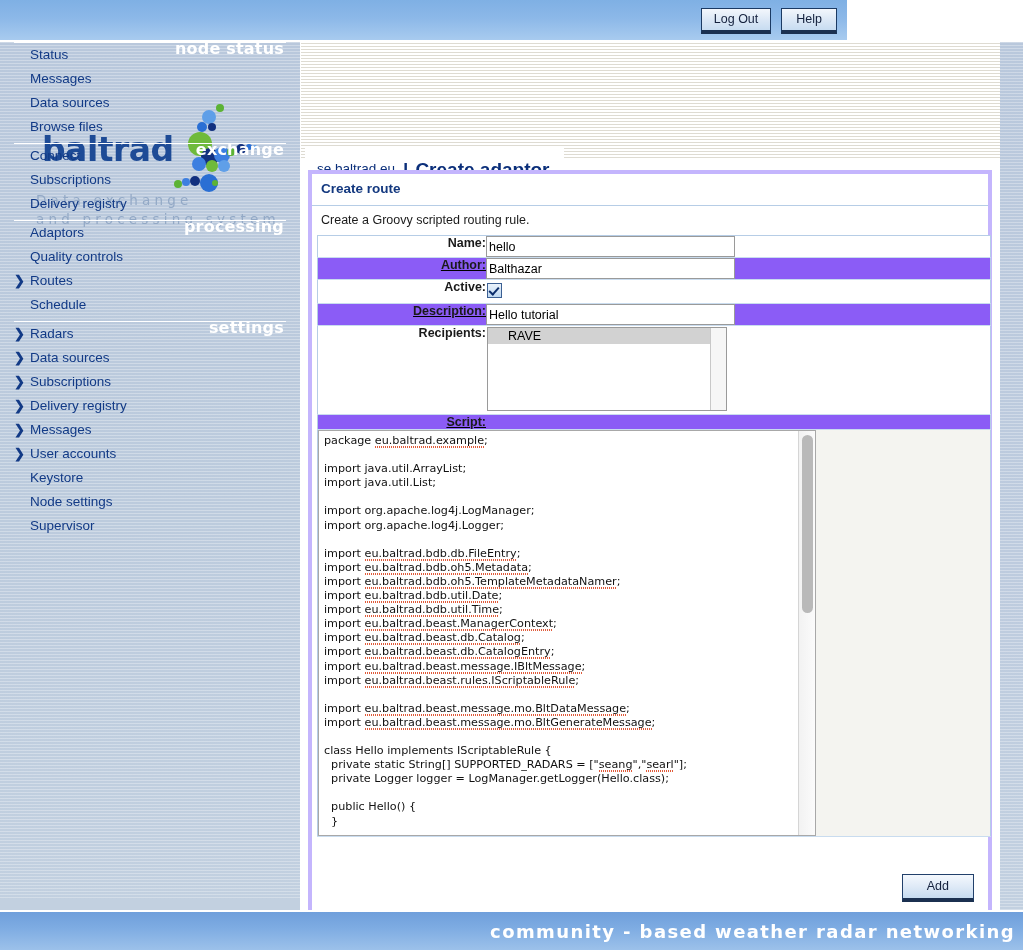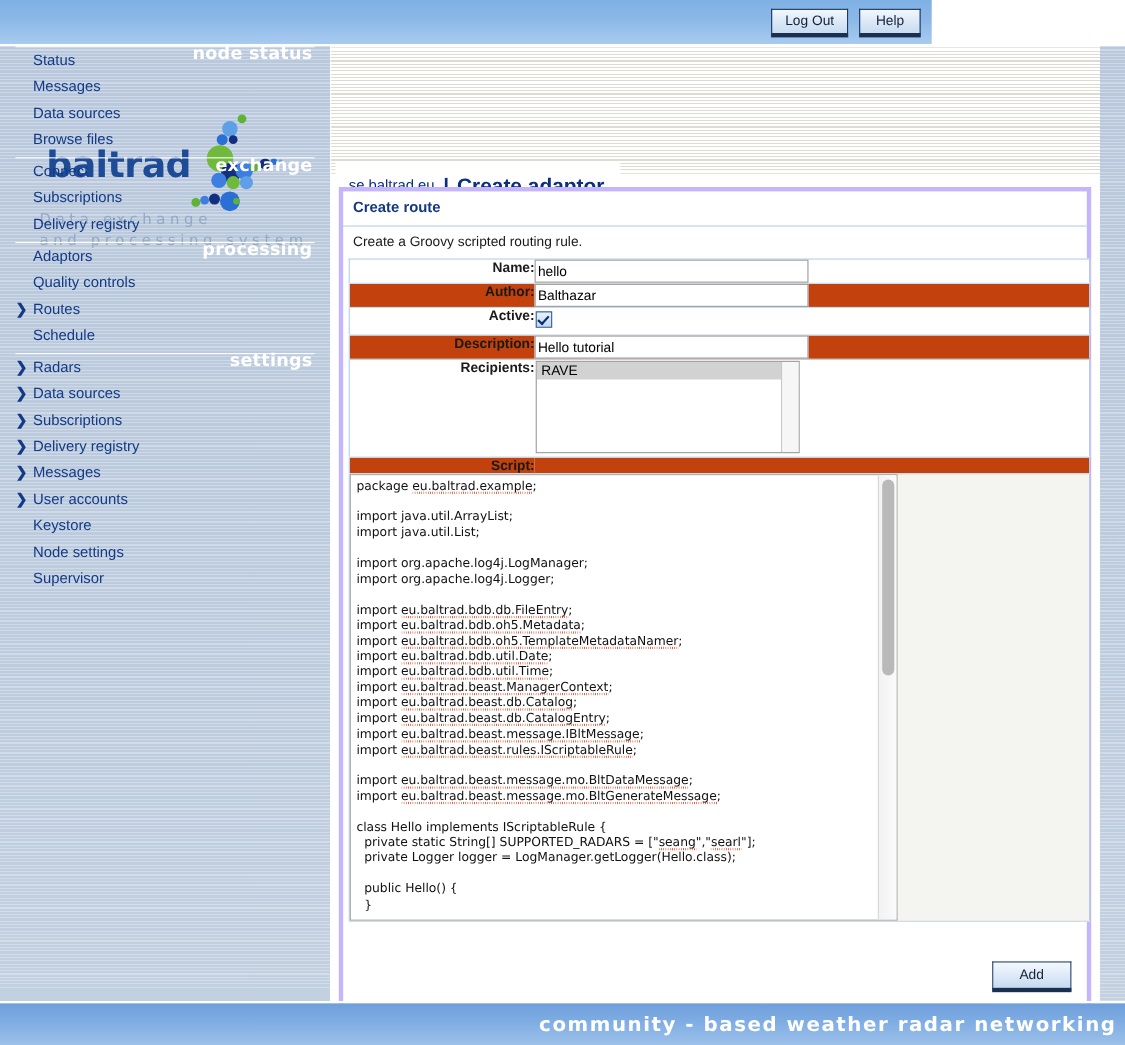--- a/index.html
+++ b/index.html
@@ -142,21 +142,21 @@
 
   
   #formtable{
     margin:0 5px;width:674px;border:1px solid #b6cde6;
     border-collapse:collapse;background:#ffffff;
     box-sizing:border-box;
   }
   #formtable tr{border-bottom:1px solid #c9dcef;}
   #formtable td{padding:0;vertical-align:top;}
   .row-odd{background:#ffffff;}
-  .row-even{background:#c2410c;}
+  .row-even{background:#8b5cf6;text-decoration:underline;}
   td.lbl{
     width:168px;text-align:right;padding:5px 8px 5px 0;
     font-size:12.5px;font-weight:bold;color:#1a1a1a;
     white-space:nowrap;
   }
   td.fld{padding:3px 0 3px 0;}
   input.txt{
     width:243px;height:17px;
     font-family:"Liberation Sans",sans-serif;font-size:12.5px;color:#000;
     border:1px solid #9a9a9a;background:#ffffff;
@@ -173,21 +173,21 @@
     width:4px;height:8px;border:solid #0c2d6b;
     border-width:0 2.5px 2.5px 0;transform:rotate(42deg);
   }
   .listbox{
     width:238px;height:82px;border:1px solid #9a9a9a;background:#ffffff;
     margin:1px 0 3px 1px;position:relative;box-sizing:content-box;
     overflow:hidden;
   }
   .listbox .opt{
     font-size:12.5px;color:#000;background:#d2d2d2;
-    padding:1px 4px;
+    padding:1px 20px;
   }
   .listbox .lb-track{
     position:absolute;right:0;top:0;width:15px;height:100%;
     background:#f6f6f6;border-left:1px solid #c8c8c8;
   }
   td.scriptlbl{
     text-align:right;padding:5px 8px 4px 0;
     font-size:12.5px;font-weight:bold;color:#1a1a1a;
   }
   td.scriptcell{padding:2px 4px 6px 5px;background:#f4f4f0;}

